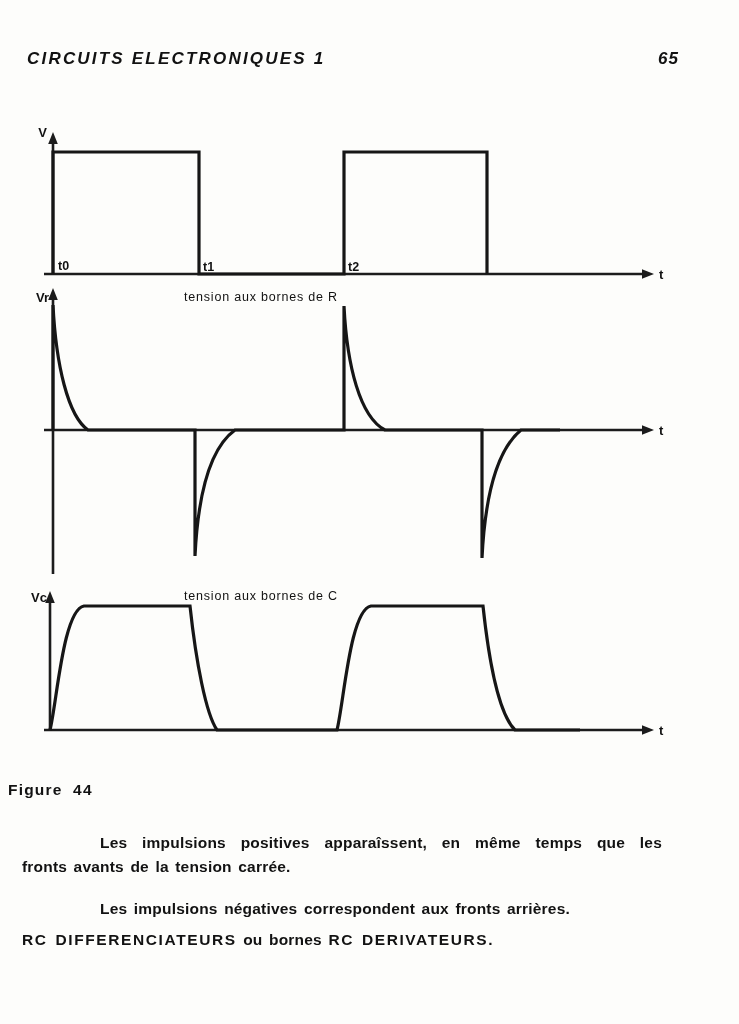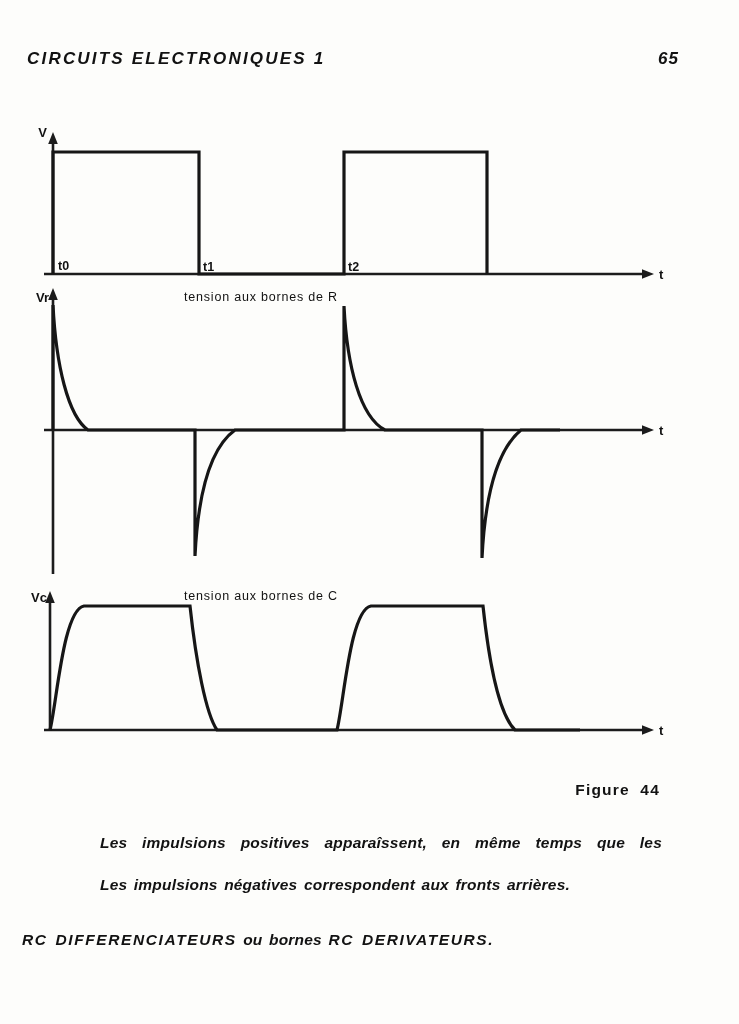--- a/index.html
+++ b/index.html
@@ -21,33 +21,33 @@
   .figure-svg { position:absolute; top:95px; left:0; }
   .figure-svg text { font-family:"Liberation Sans", sans-serif; fill:#121212; }
   .wave     { fill:none; stroke:#161616; stroke-width:3.2; stroke-linejoin:miter; stroke-linecap:butt; }
   .axis     { fill:none; stroke:#1c1c1c; stroke-width:2.6; }
   .arrow    { fill:#1c1c1c; stroke:none; }
   .ax-label   { font-size:13px; font-weight:bold; }
   .tick-label { font-size:12.5px; font-weight:bold; }
   .wave-title { font-size:12.5px; letter-spacing:0.8px; }
 
   .caption {
-    position:absolute; top:781px; left:0; width:660px; text-align:right;
+    position:absolute; top:781px; left:8px; width:660px; text-align:left;
     font-weight:bold; font-size:15.5px; letter-spacing:1.2px; word-spacing:5px;
   }
 
   
   .body-text {
     position:absolute; top:831px; left:22px; width:640px;
     font-size:15.5px; font-weight:bold; line-height:24px;
     letter-spacing:0.2px; word-spacing:2px;
   }
-  .para { margin:0;font-style:italic; }
+  .para { margin:0; }
   .p1 { margin-bottom:18px; }
-  .p2 { margin-bottom:31px; }
+  .p2 { margin-bottom:7px; }
   .line { display:block; }
   .jl  { text-align:justify; text-align-last:justify; }
   .ind { text-indent:78px; }
   .caps-term { letter-spacing:1.6px; white-space:nowrap; }
 </style>
 </head>
 <body>
 
 <div class="page">
 
@@ -94,20 +94,21 @@
       <path class="wave" d="M50,730 C57,702 63,610 84,606 L190,606 C196,662 206,714 217,730
                            L337,730 C344,702 350,610 371,606 L483,606 C489,662 499,714 515,730 L580,730"></path>
     </g>
   </svg>
 
   <div class="caption">Figure 44</div>
 
   <div class="body-text">
     <p class="para p1">
       <span class="line jl ind">Les impulsions positives apparaîssent, en même temps que les</span>
+      <span class="line">fronts avants de la tension carrée.</span>
     </p>
     <p class="para p2">
       <span class="line ind">Les impulsions négatives correspondent aux fronts arrières.</span>
     </p>
     <p class="para p3">
       <span class="line"><span class="caps-term">RC DIFFERENCIATEURS</span><span> ou bornes </span><span class="caps-term">RC DERIVATEURS.</span></span>
     </p>
   </div>
 
 </div>

